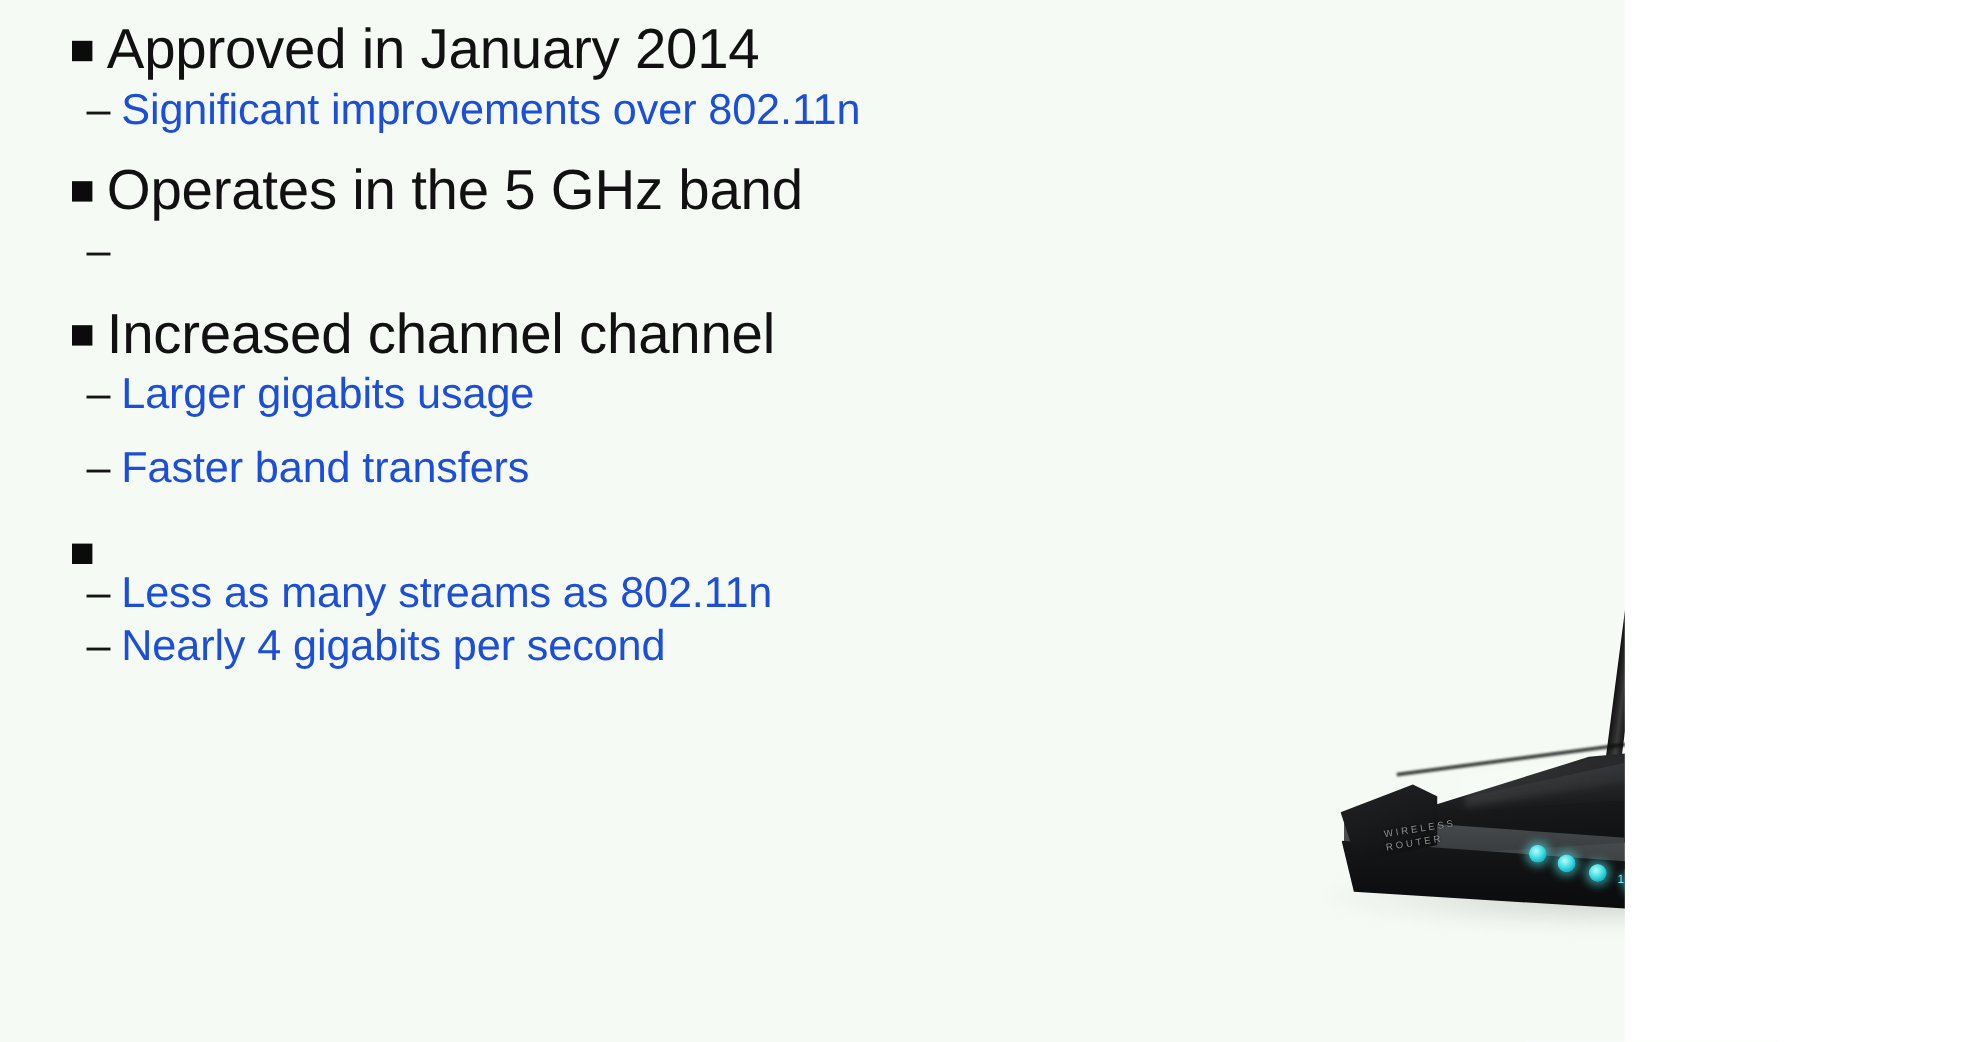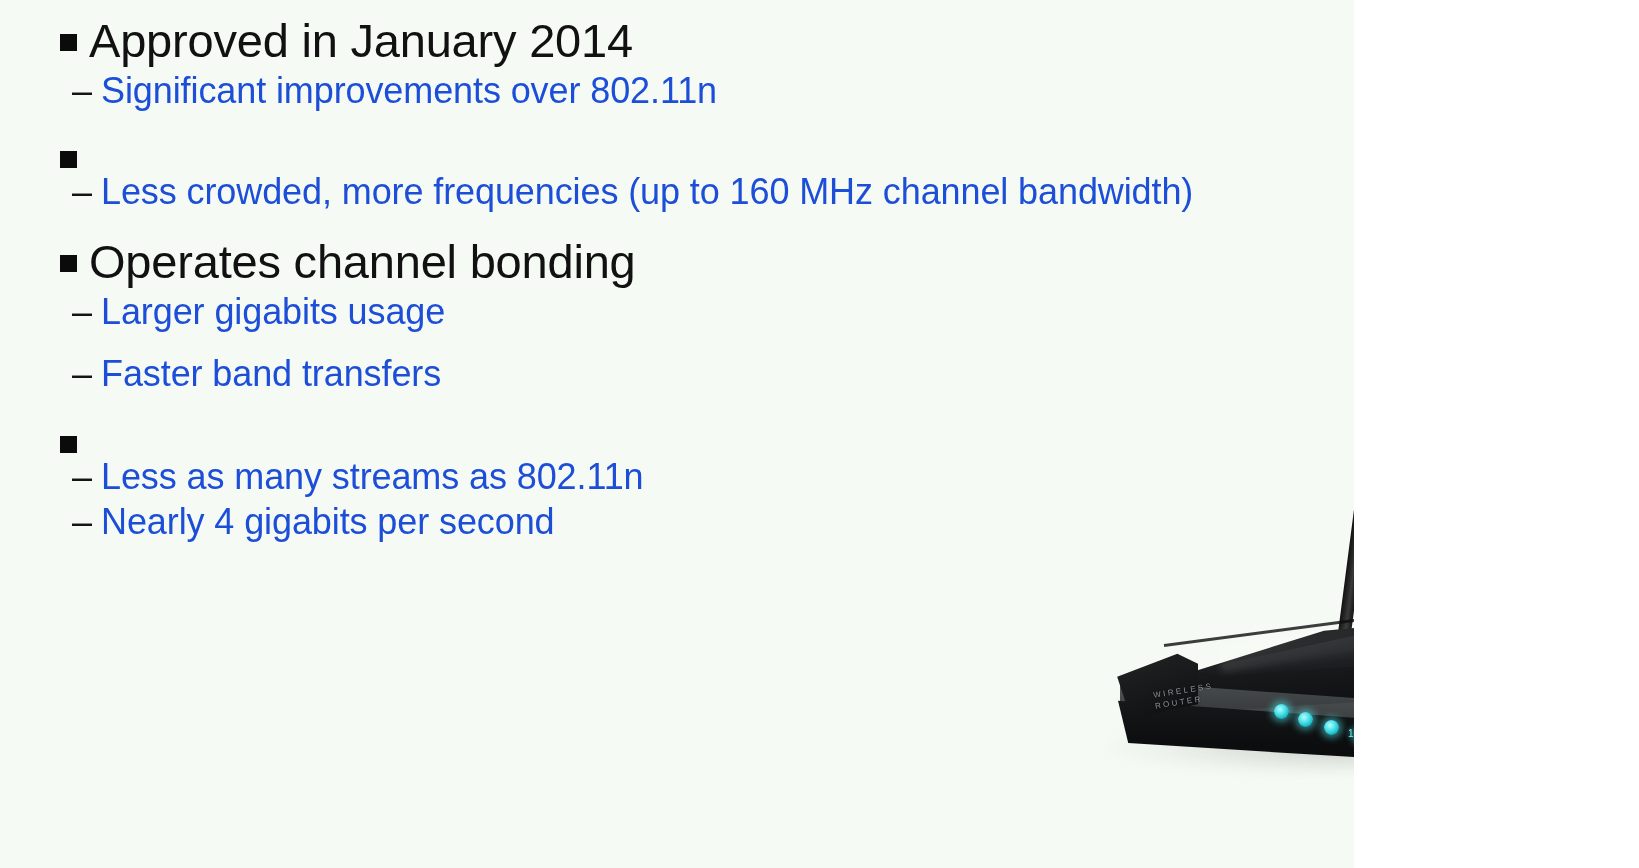--- a/index.html
+++ b/index.html
@@ -289,31 +289,31 @@
       </div>
       <div class="sub-line">
         <span class="sub-marker">–</span>
         <span class="sub-text">Significant improvements over 802.11n</span>
       </div>
     </div>
 
     <div class="group g1">
       <div class="main-line">
         <span class="main-marker"></span>
-      </div>
-      <div class="sub-line">
-        <span class="sub-marker">–</span>
-        <span class="sub-text">Less crowded, more frequencies (up to 160 MHz channel bandwidth)</span>
+        <span class="main-text">Operates in the 5 GHz band</span>
+      </div>
+      <div class="sub-line">
+        <span class="sub-marker">–</span>
       </div>
     </div>
 
     <div class="group g2">
       <div class="main-line">
         <span class="main-marker"></span>
-        <span class="main-text">Operates channel bonding</span>
+        <span class="main-text">Increased channel channel</span>
       </div>
       <div class="sub-line">
         <span class="sub-marker">–</span>
         <span class="sub-text">Larger gigabits usage</span>
       </div>
     </div>
 
     <div class="group g3">
       <div class="sub-line">
         <span class="sub-marker">–</span>

